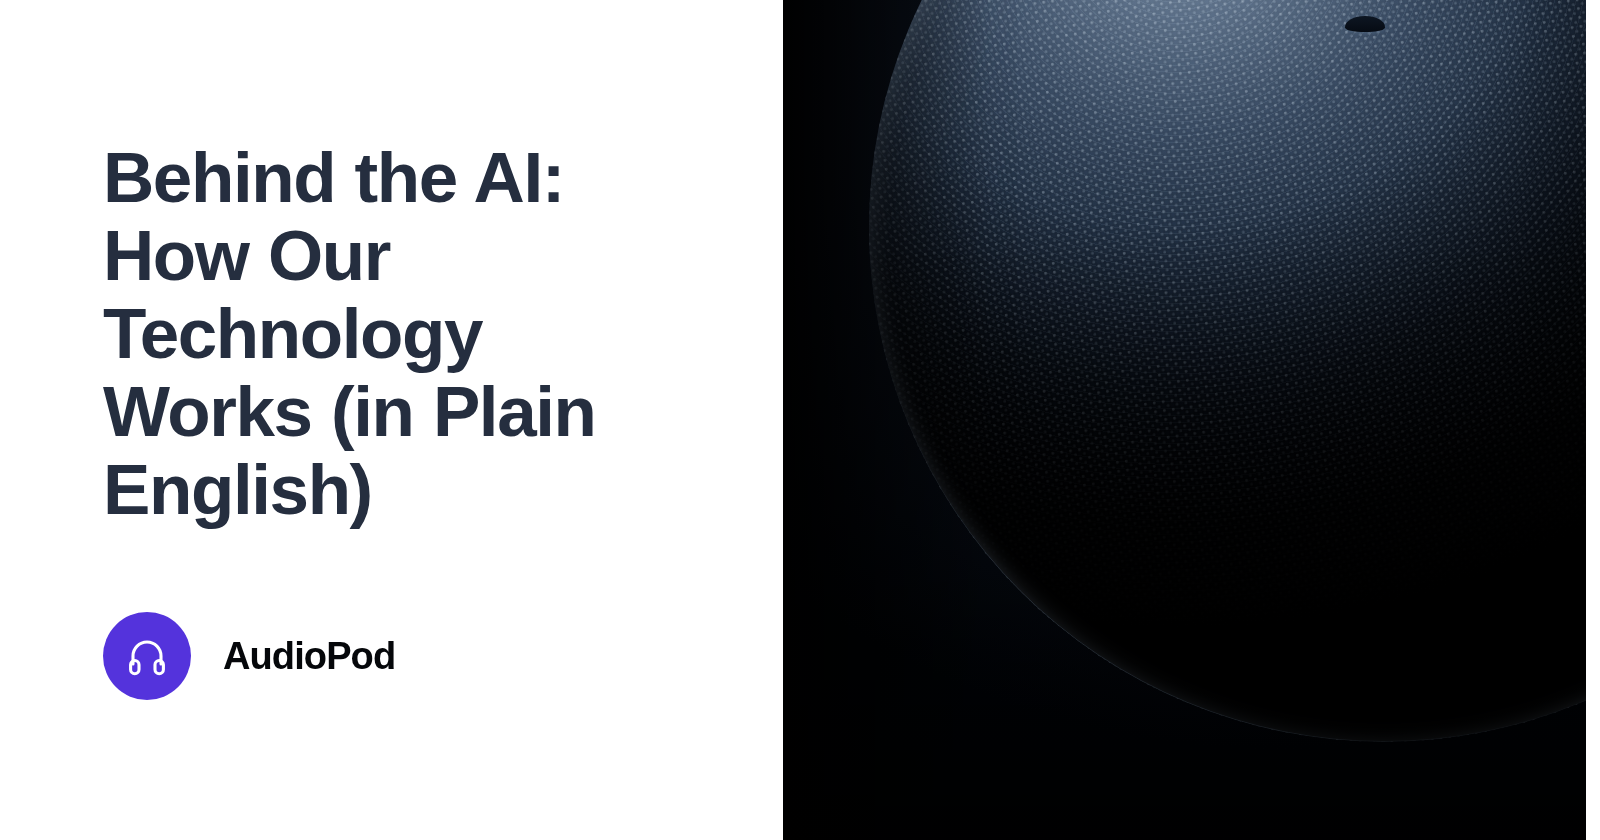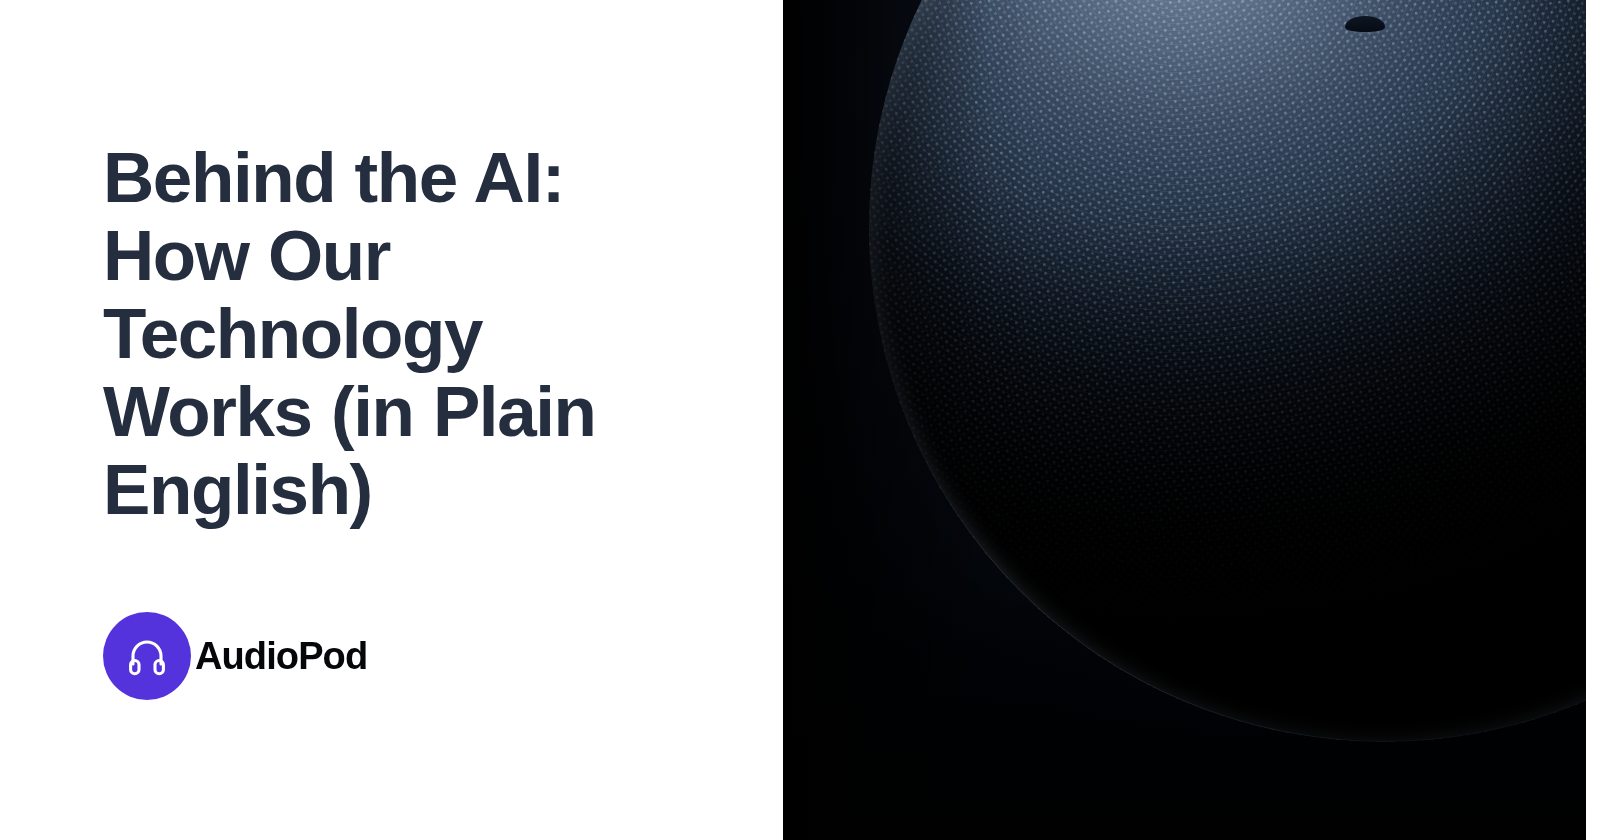--- a/index.html
+++ b/index.html
@@ -52,21 +52,21 @@
     word-spacing: 1px;
   }
 
   
   #brand-lockup {
     position: absolute;
     top: 604px;
     left: 0;
     display: flex;
     align-items: center;
-    gap: 4px;
+    gap: 32px;
   }
 
   #brand-logo-badge {
     width: 88px;
     height: 88px;
     border-radius: 50%;
     background: #5433dc;
     display: flex;
     align-items: center;
     justify-content: center;

